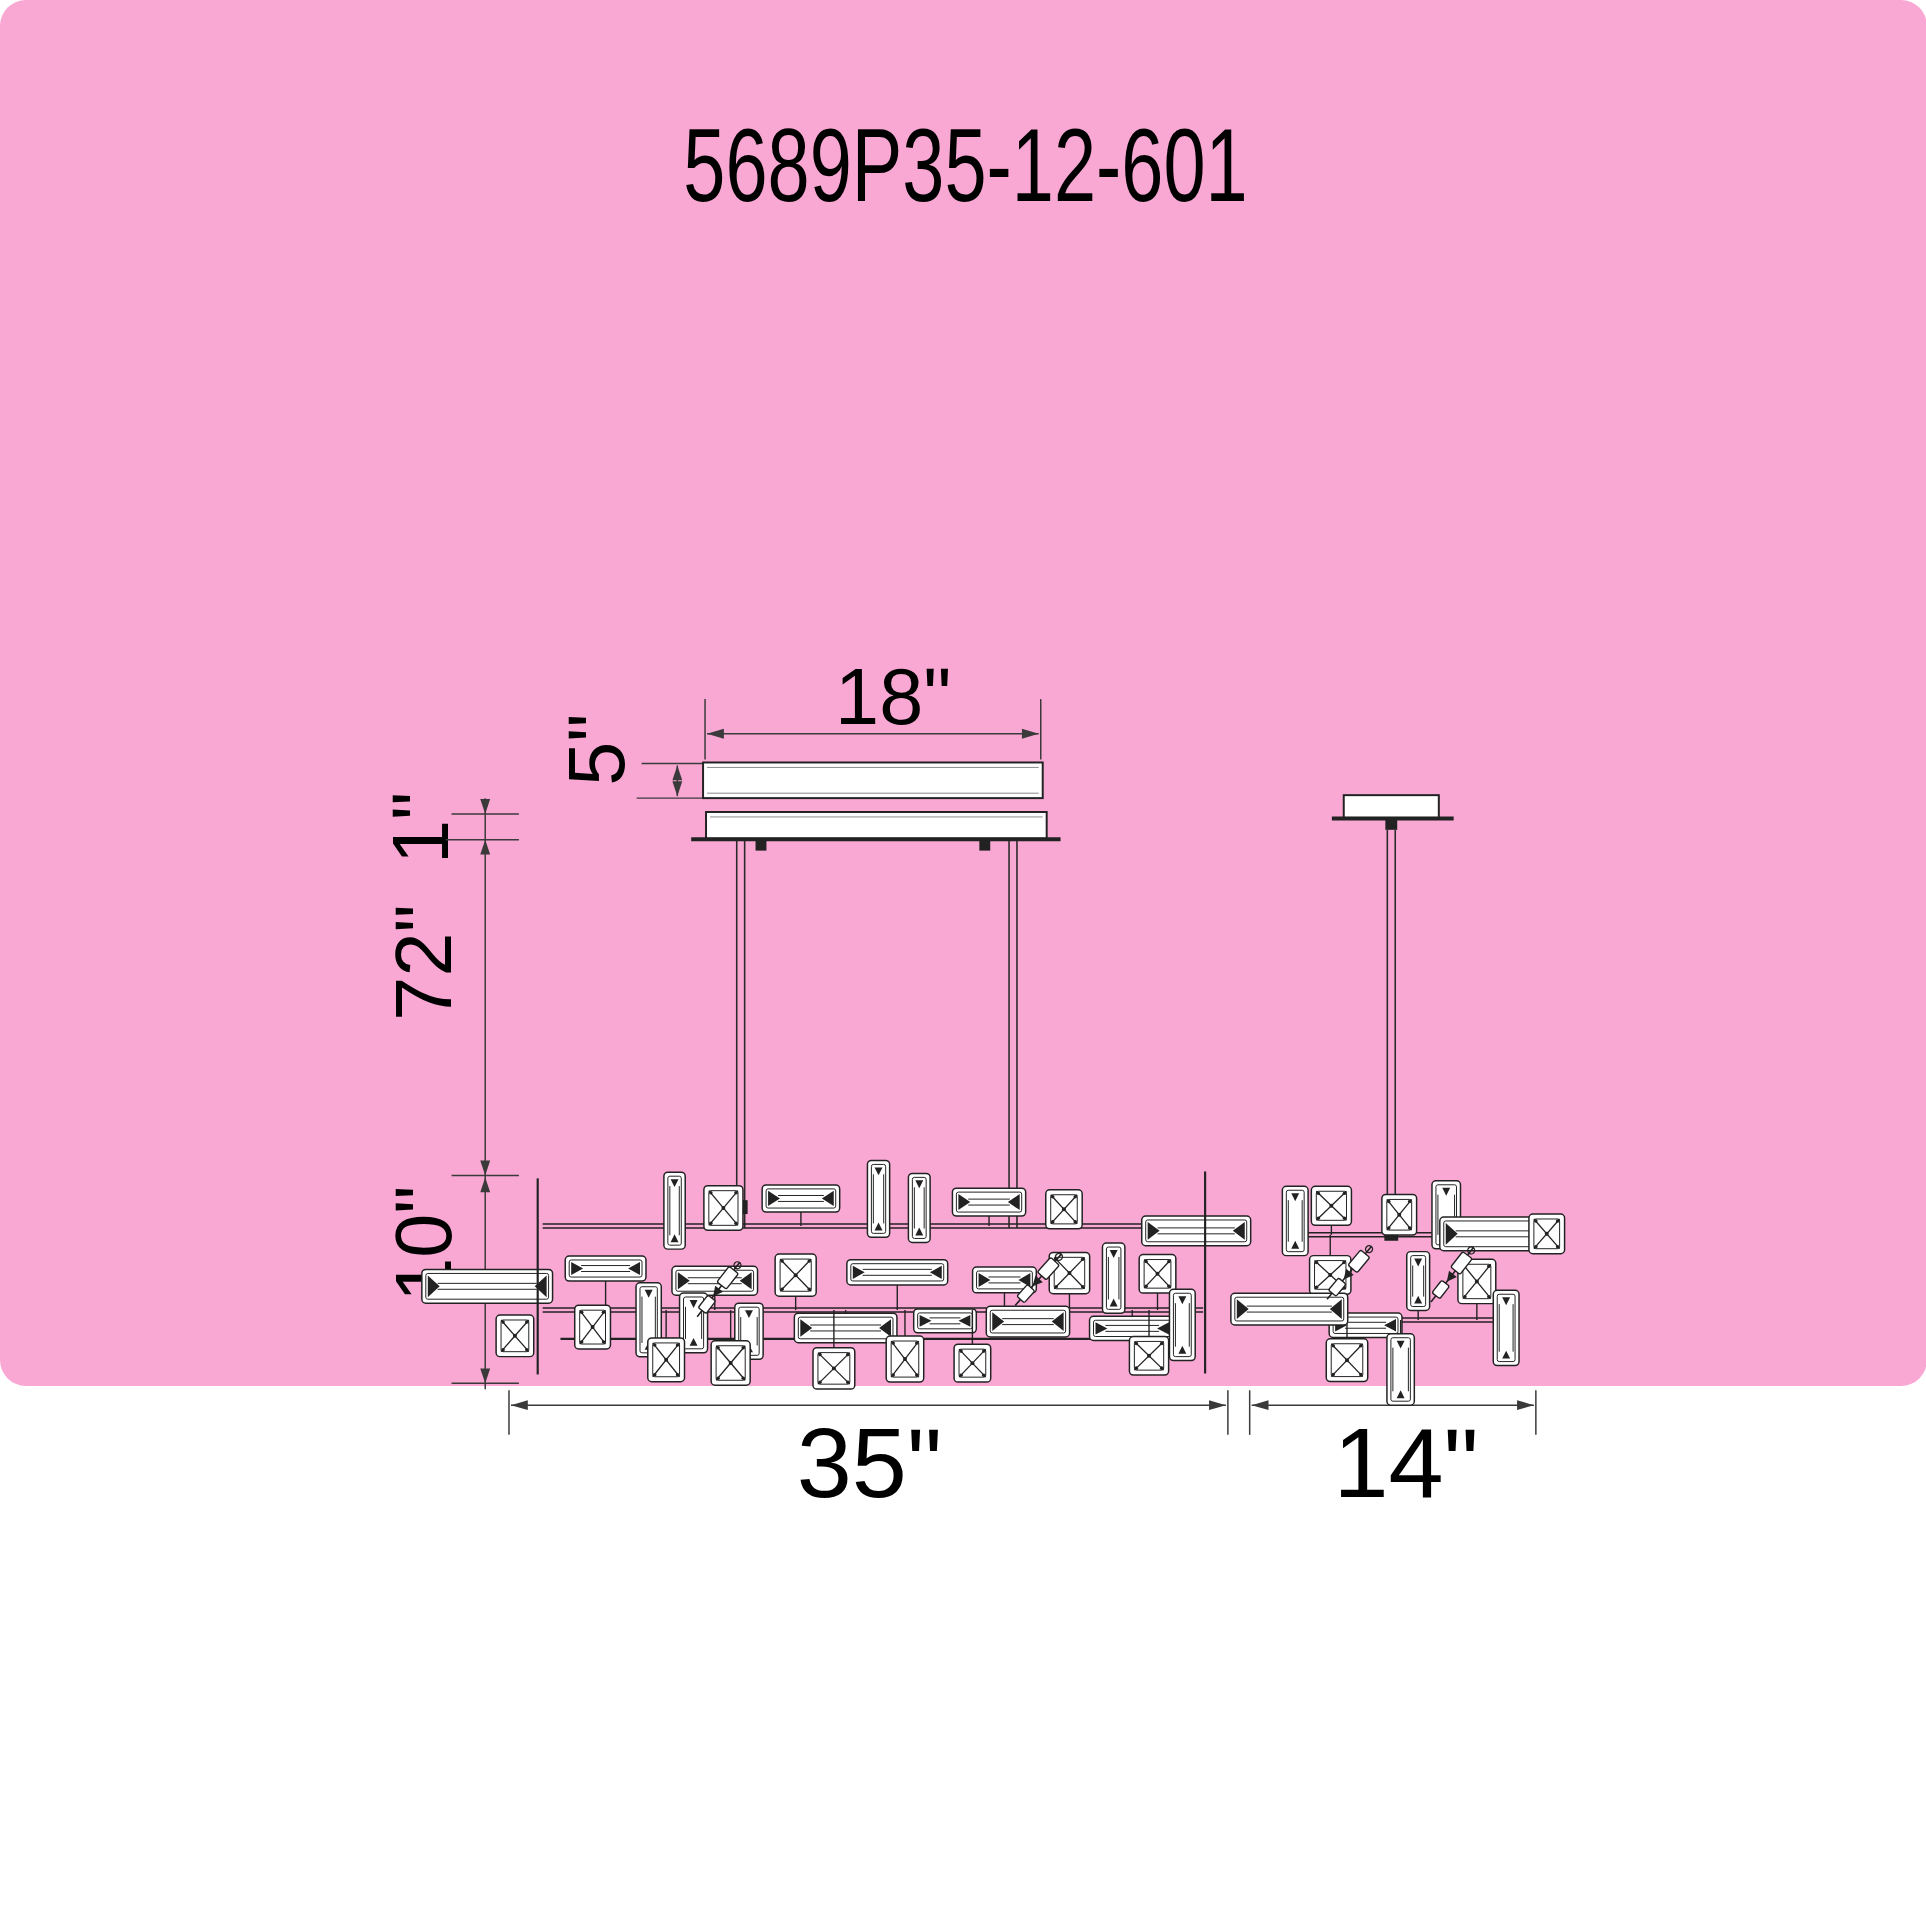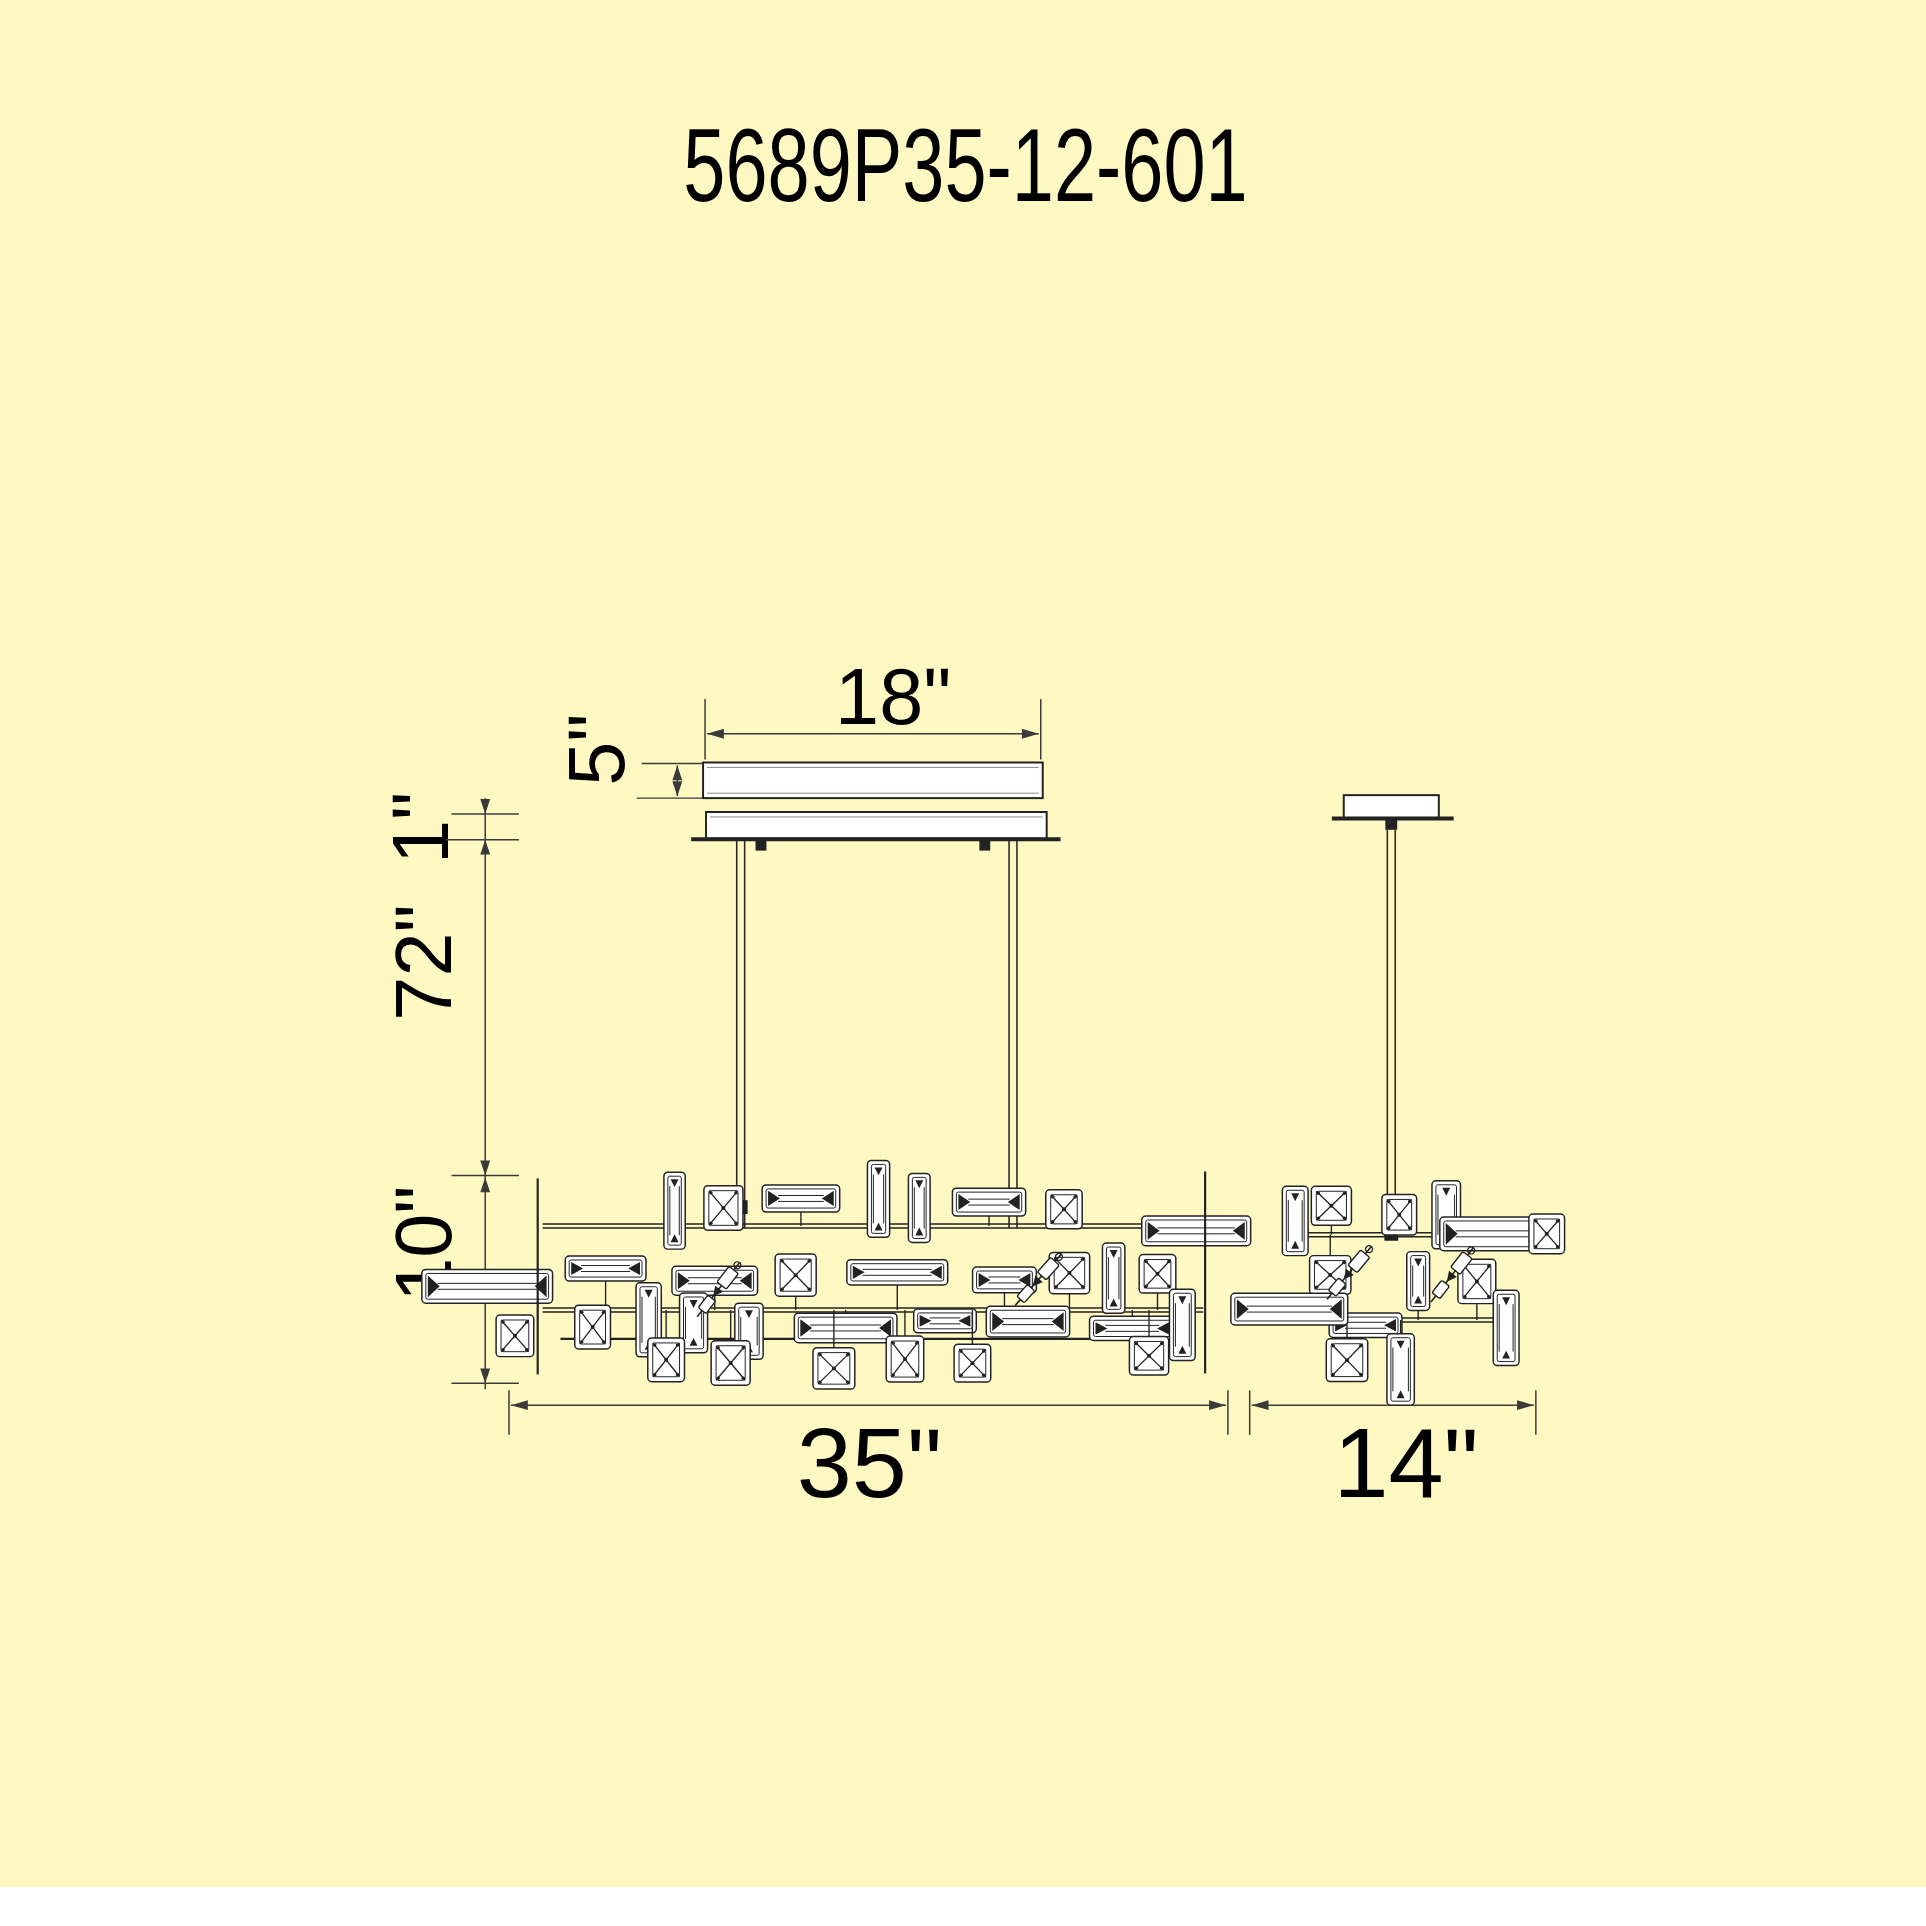--- a/index.html
+++ b/index.html
@@ -1,16 +1,16 @@
 <!DOCTYPE html>
 <html><head>
 <meta charset="utf-8">
 <style>
   html,body{margin:0;padding:0;background:#ffffff;width:1927px;height:1927px;overflow:hidden;}
-  #stage{position:relative;width:1927px;height:1887px;background:#fef9c3;}
+  #stage{position:relative;width:1927px;height:1386px;background:#f9a8d4;border-radius:26px;}
   svg{position:absolute;left:0;top:0;}
   text{font-family:"Liberation Sans","DejaVu Sans",sans-serif;fill:#000000;}
   .dimtxt{font-size:80px;}
   .bigtxt{font-size:100px;}
   .title{font-size:104px;}
 </style>
 </head>
 <body>
 <div id="stage">
 

